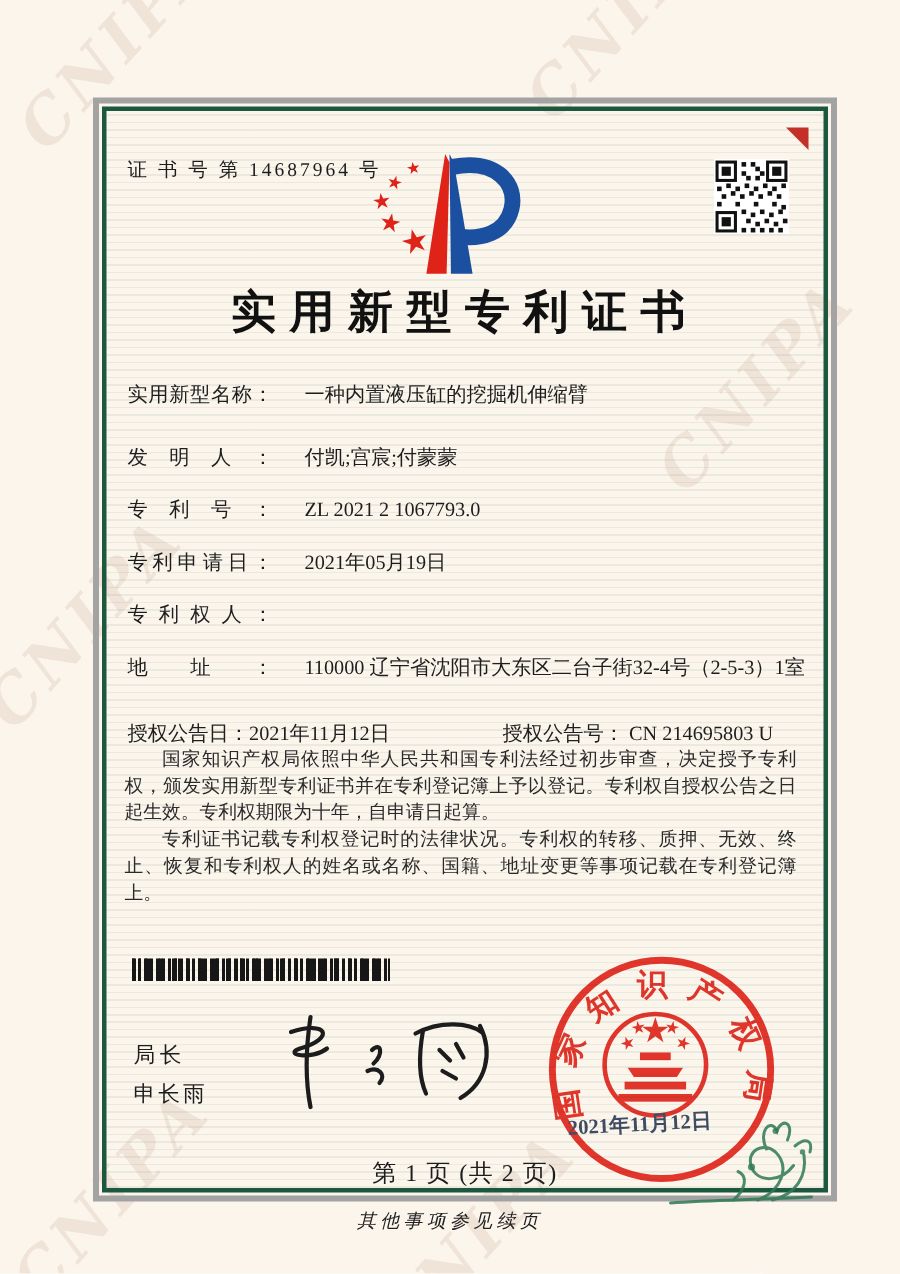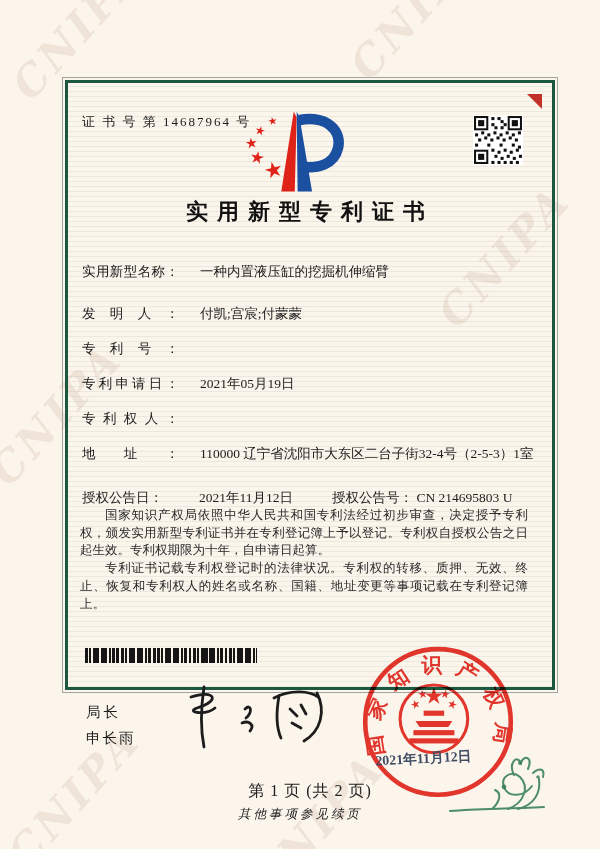--- a/index.html
+++ b/index.html
@@ -12,34 +12,34 @@
   .wm{
     position:absolute;z-index:0;
     font-family:"DejaVu Serif",serif;
     font-weight:bold;font-style:italic;
     font-size:42px;letter-spacing:4px;
     color:rgba(201,163,140,0.22);
     transform:rotate(-48deg);
     white-space:nowrap;pointer-events:none;
   }
   .frame-outer{
-    position:absolute;left:62px;top:77px;width:496px;height:616px;
-    box-sizing:border-box;border:1px solid #a3a3a3;padding:2px;z-index:1;
+    position:absolute;left:62px;top:65px;width:496px;height:736px;
+    box-sizing:border-box;border:4px solid #a3a3a3;padding:2px;z-index:1;
   }
   .frame-thick{
     width:100%;height:100%;box-sizing:border-box;
     border:3px solid #1c5740;position:relative;
     background:repeating-linear-gradient(0deg,rgba(125,158,138,0.13) 0 1px,rgba(0,0,0,0) 1px 5px);
   }
   .cert-no{position:absolute;left:14px;top:30px;font-size:13px;letter-spacing:2px;}
   .qr{position:absolute;left:405px;top:32px;}
   .logo{position:absolute;left:170px;top:24px;}
   .title{
     position:absolute;left:0;top:114px;width:100%;text-align:center;
-    font-size:22px;font-weight:bold;letter-spacing:9px;color:#111;
+    font-size:30px;font-weight:bold;letter-spacing:9px;color:#111;
   }
   .fields{position:absolute;left:14px;top:180px;width:452px;font-size:13.5px;}
   .frow{position:absolute;left:0;display:flex;line-height:18px;}
   .frow .lab{
     flex:0 0 97px;text-align:justify;text-align-last:justify;
     -moz-text-align-last:justify;white-space:normal;
   }
   .frow .val{width:348px;margin-left:21px;}
   .r0{top:0px}.r1{top:42px}.r2{top:77px}.r3{top:112px}.r4{top:147px}.r5{top:182px}
   .rgrant{top:226px}
@@ -177,33 +177,34 @@
         <div class="frow r0">
           <span class="lab">实用新型名称：</span>
           <span class="val">一种内置液压缸的挖掘机伸缩臂</span>
         </div>
         <div class="frow r1">
           <span class="lab">发明人：</span>
           <span class="val">付凯;宫宸;付蒙蒙</span>
         </div>
         <div class="frow r2">
           <span class="lab">专利号：</span>
+          <span class="val">ZL 2021 2 1067793.0</span>
         </div>
         <div class="frow r3">
           <span class="lab">专利申请日：</span>
           <span class="val">2021年05月19日</span>
         </div>
         <div class="frow r4">
           <span class="lab">专利权人：</span>
         </div>
         <div class="frow r5">
           <span class="lab">地址：</span>
           <span class="val">110000 辽宁省沈阳市大东区二台子街32-4号（2-5-3）1室</span>
         </div>
-        <div class="frow rgrant" style="width:452px;position:absolute;gap:36px;">
+        <div class="frow rgrant" style="width:452px;position:absolute;">
           <span>授权公告日：</span>
           <span>2021年11月12日</span>
           <span class="grant2">
             <span>授权公告号：</span>
             <span>CN 214695803 U</span>
           </span>
         </div>
       </div>
 
       <div class="paras">

